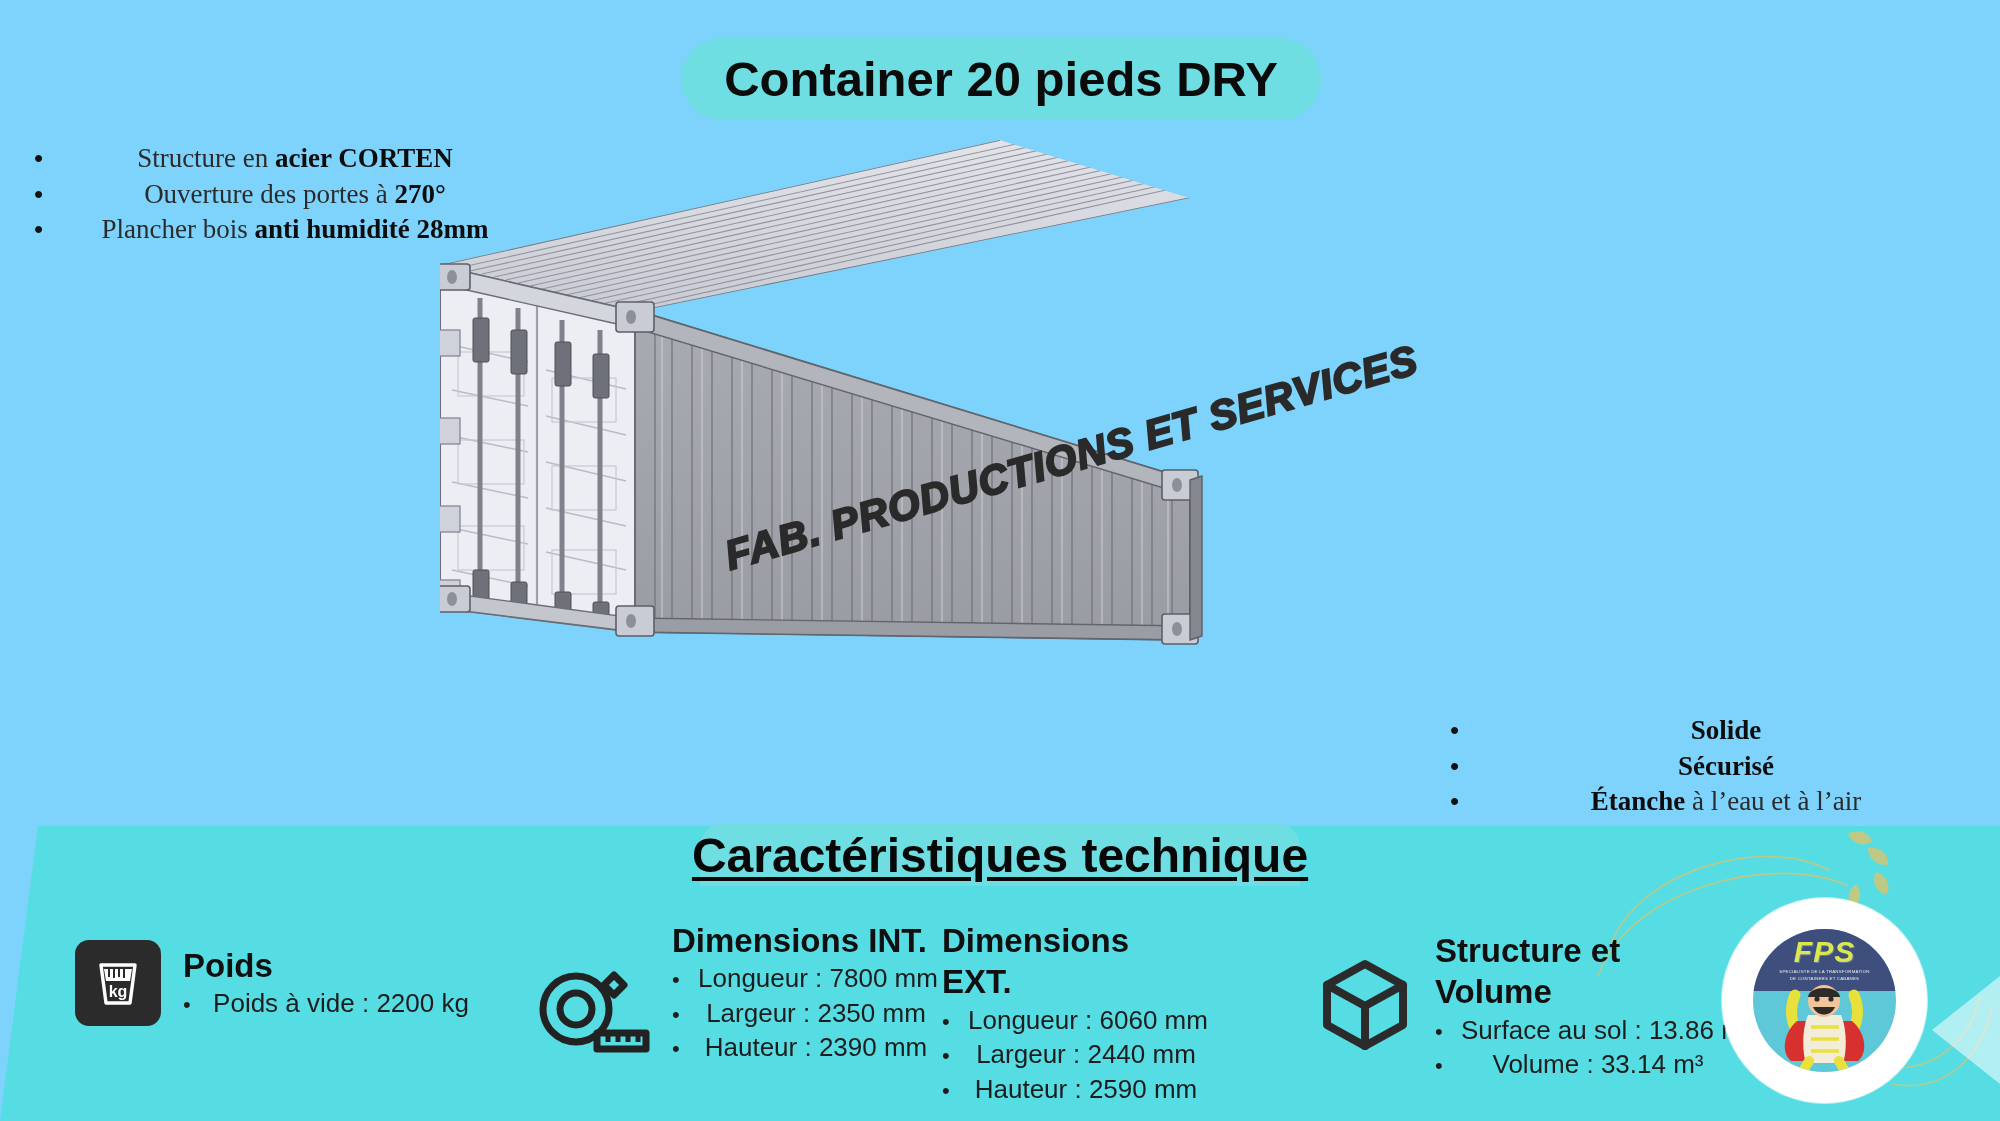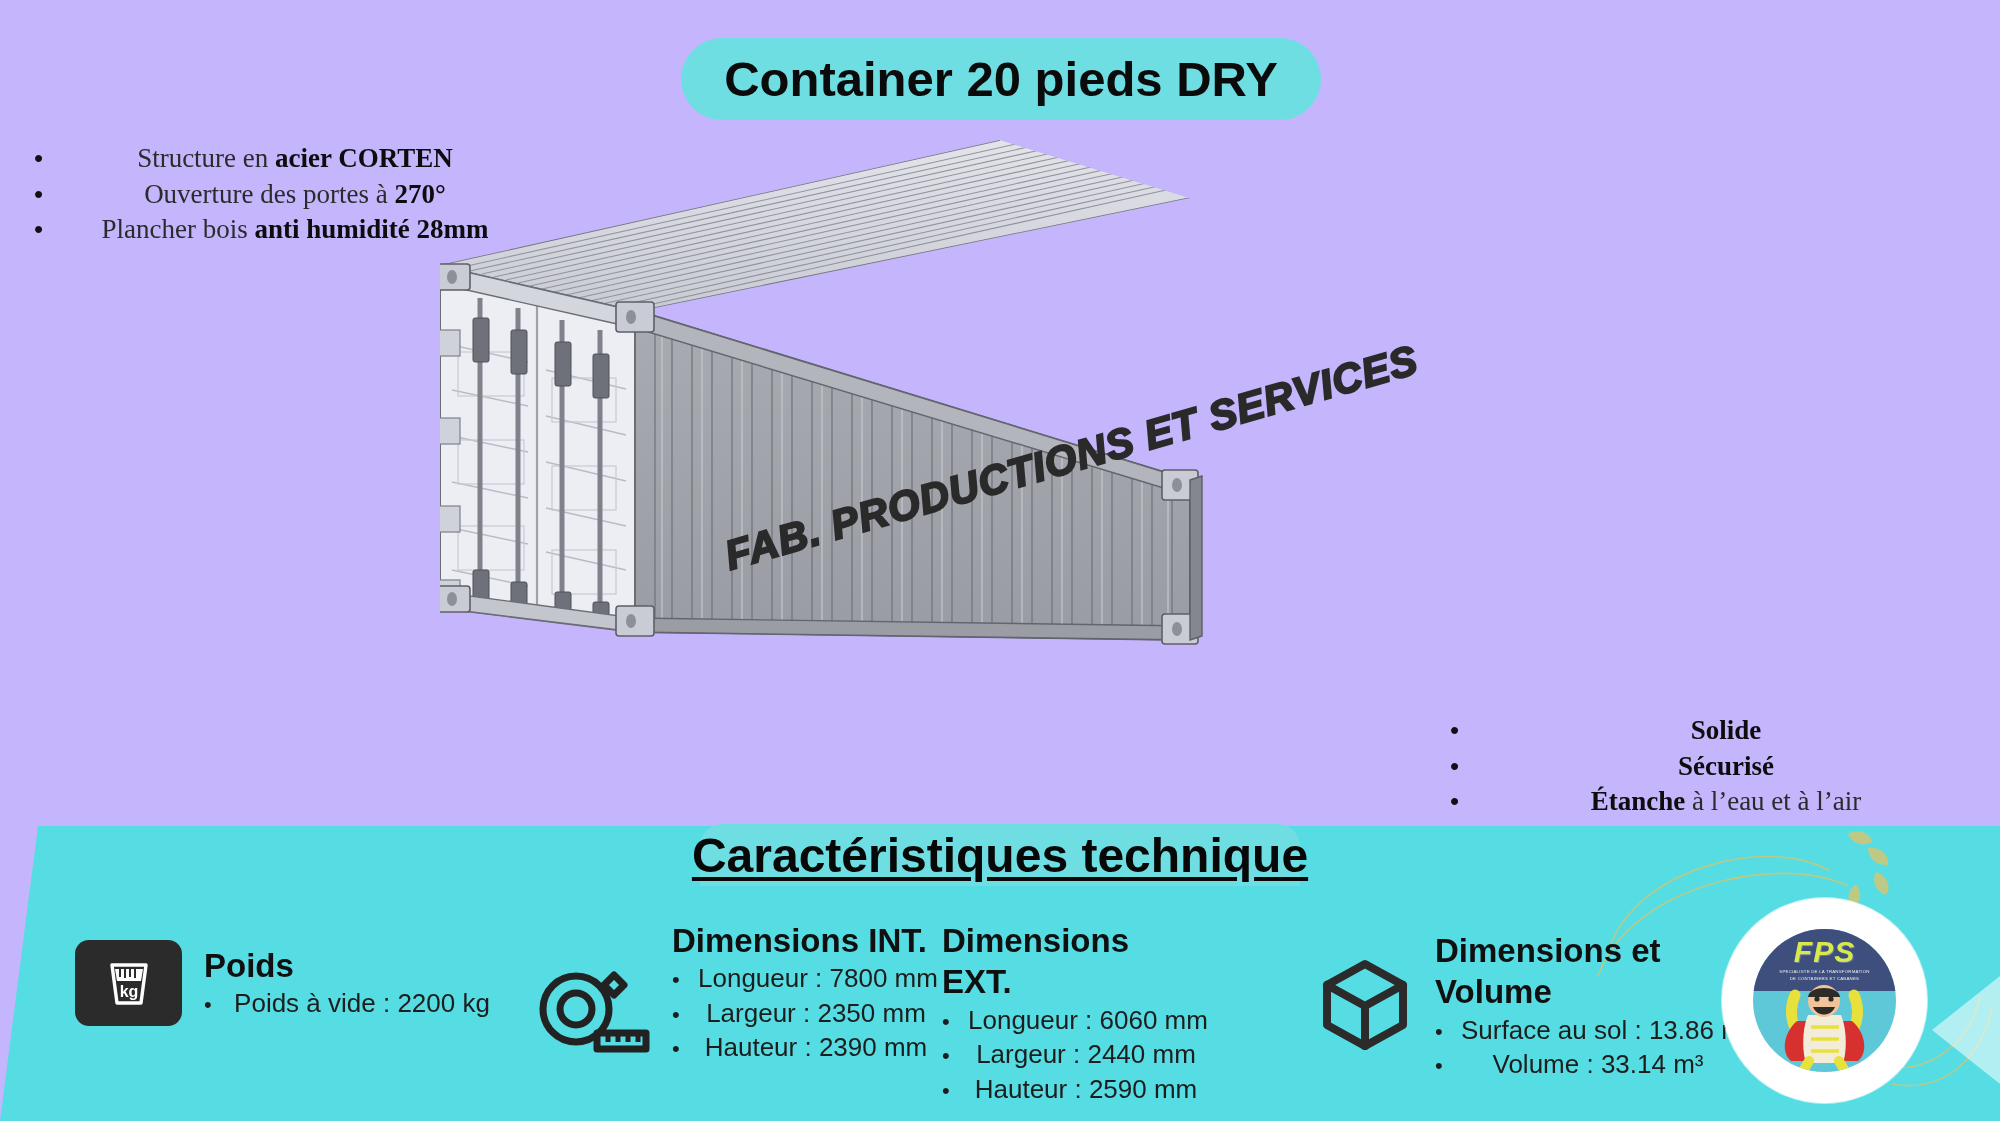--- a/index.html
+++ b/index.html
@@ -5,21 +5,21 @@
   * { margin:0; padding:0; box-sizing:border-box; }
   html,body{
     width:2000px; height:1121px;
     background:#ffffff;
     font-family:"Liberation Sans", sans-serif;
     overflow:hidden;
   }
   #page{
     position:relative;
     width:2000px; height:1121px;
-    background:#c4b5fd;
+    background:#7dd3fc;
   }
 
   
   #title-pill{
     position:absolute;
     left:681px; top:38px;
     width:640px; height:82px;
     background:#6fdee2;
     border-radius:42px;
     display:flex; align-items:center; justify-content:center;
@@ -116,21 +116,21 @@
     display:flex; align-items:baseline;
     font-size:26px; color:#1d1d1d; line-height:1.33;
   }
   .spec-line .dot{ width:26px; flex:0 0 26px; font-size:22px; }
   .spec-line .txt{ flex:1 1 auto; text-align:center; white-space:nowrap; }
 
   
   #spec-poids{ left:75px; top:940px; }
   #spec-poids .spec-body{ margin-left:22px; width:290px; }
   #kg-badge{
-    width:107px;height:86px;border-radius:14px;background:#2b2b2b;
+    width:86px;height:86px;border-radius:14px;background:#2b2b2b;
     display:flex;align-items:center;justify-content:center;
   }
 
   
   #spec-dims{ left:534px; top:920px; }
   #spec-dims .dims-cols{ display:flex; margin-left:18px; }
   .dims-col{ width:262px; }
   .dims-col + .dims-col{ margin-left:8px; }
 
   
@@ -487,21 +487,21 @@
     <div class="spec-icon">
       <svg width="100" height="100" viewBox="0 0 100 100">
         <g fill="none" stroke="#2b2b2b" stroke-width="8" stroke-linejoin="round" stroke-linecap="round">
           <path d="M50,10 L88,31 L88,71 L50,92 L12,71 L12,31 Z"></path>
           <path d="M12,31 L50,52 L88,31"></path>
           <path d="M50,52 L50,92"></path>
         </g>
       </svg>
     </div>
     <div class="spec-body">
-      <div class="spec-title">Dimensions et Volume</div>
+      <div class="spec-title">Structure et Volume</div>
       <div class="spec-line">
         <span class="dot">•</span>
         <span class="txt">Surface au sol : 13.86 m²</span>
       </div>
       <div class="spec-line">
         <span class="dot">•</span>
         <span class="txt">Volume : 33.14 m³</span>
       </div>
     </div>
   </div>

